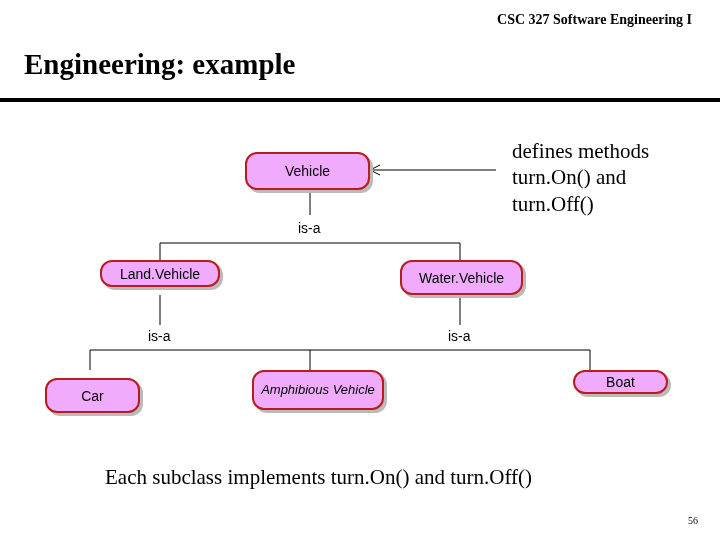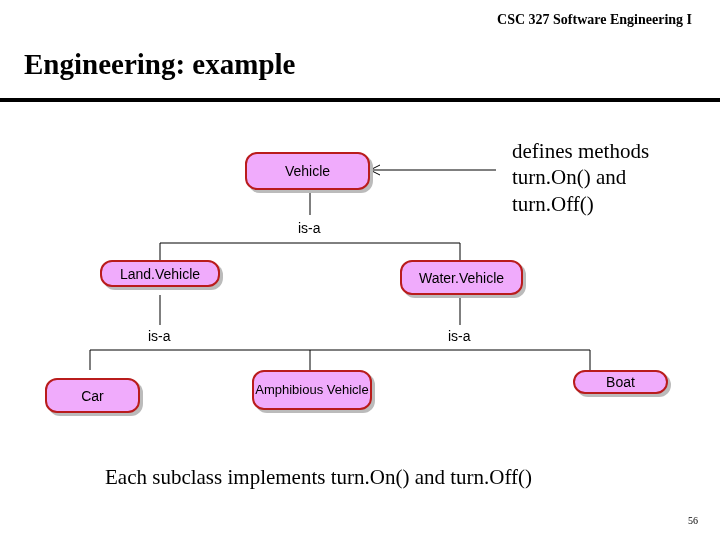--- a/index.html
+++ b/index.html
@@ -58,21 +58,21 @@
 
     <div class="box" style="left:100px; top:140px; width:120px; height:27px;">Land.Vehicle</div>
 
     <div class="box" style="left:400px; top:140px; width:123px; height:35px;">Water.Vehicle</div>
 
     <div class="isa" style="left:148px; top:208px;">is-a</div>
     <div class="isa" style="left:448px; top:208px;">is-a</div>
 
     <div class="box" style="left:45px; top:250px; width:95px; height:35px;margin-top:8px;">Car</div>
 
-    <div class="box" style="left:252px; top:250px; width:120px; height:40px; font-size:13px; text-align:center; line-height:1.15;">Amphibious Vehicle</div>
+    <div class="box" style="left:252px; top:250px; width:132px; height:40px; font-size:13px; text-align:center; line-height:1.15;font-style:italic;">Amphibious Vehicle</div>
 
     <div class="box" style="left:573px; top:250px; width:95px; height:24px;">Boat</div>
 
   </div>
 
   <div class="footer-text">Each subclass implements turn.On() and turn.Off()</div>
   <div class="pagenum">56</div>
 </div>
 
 </body></html>

